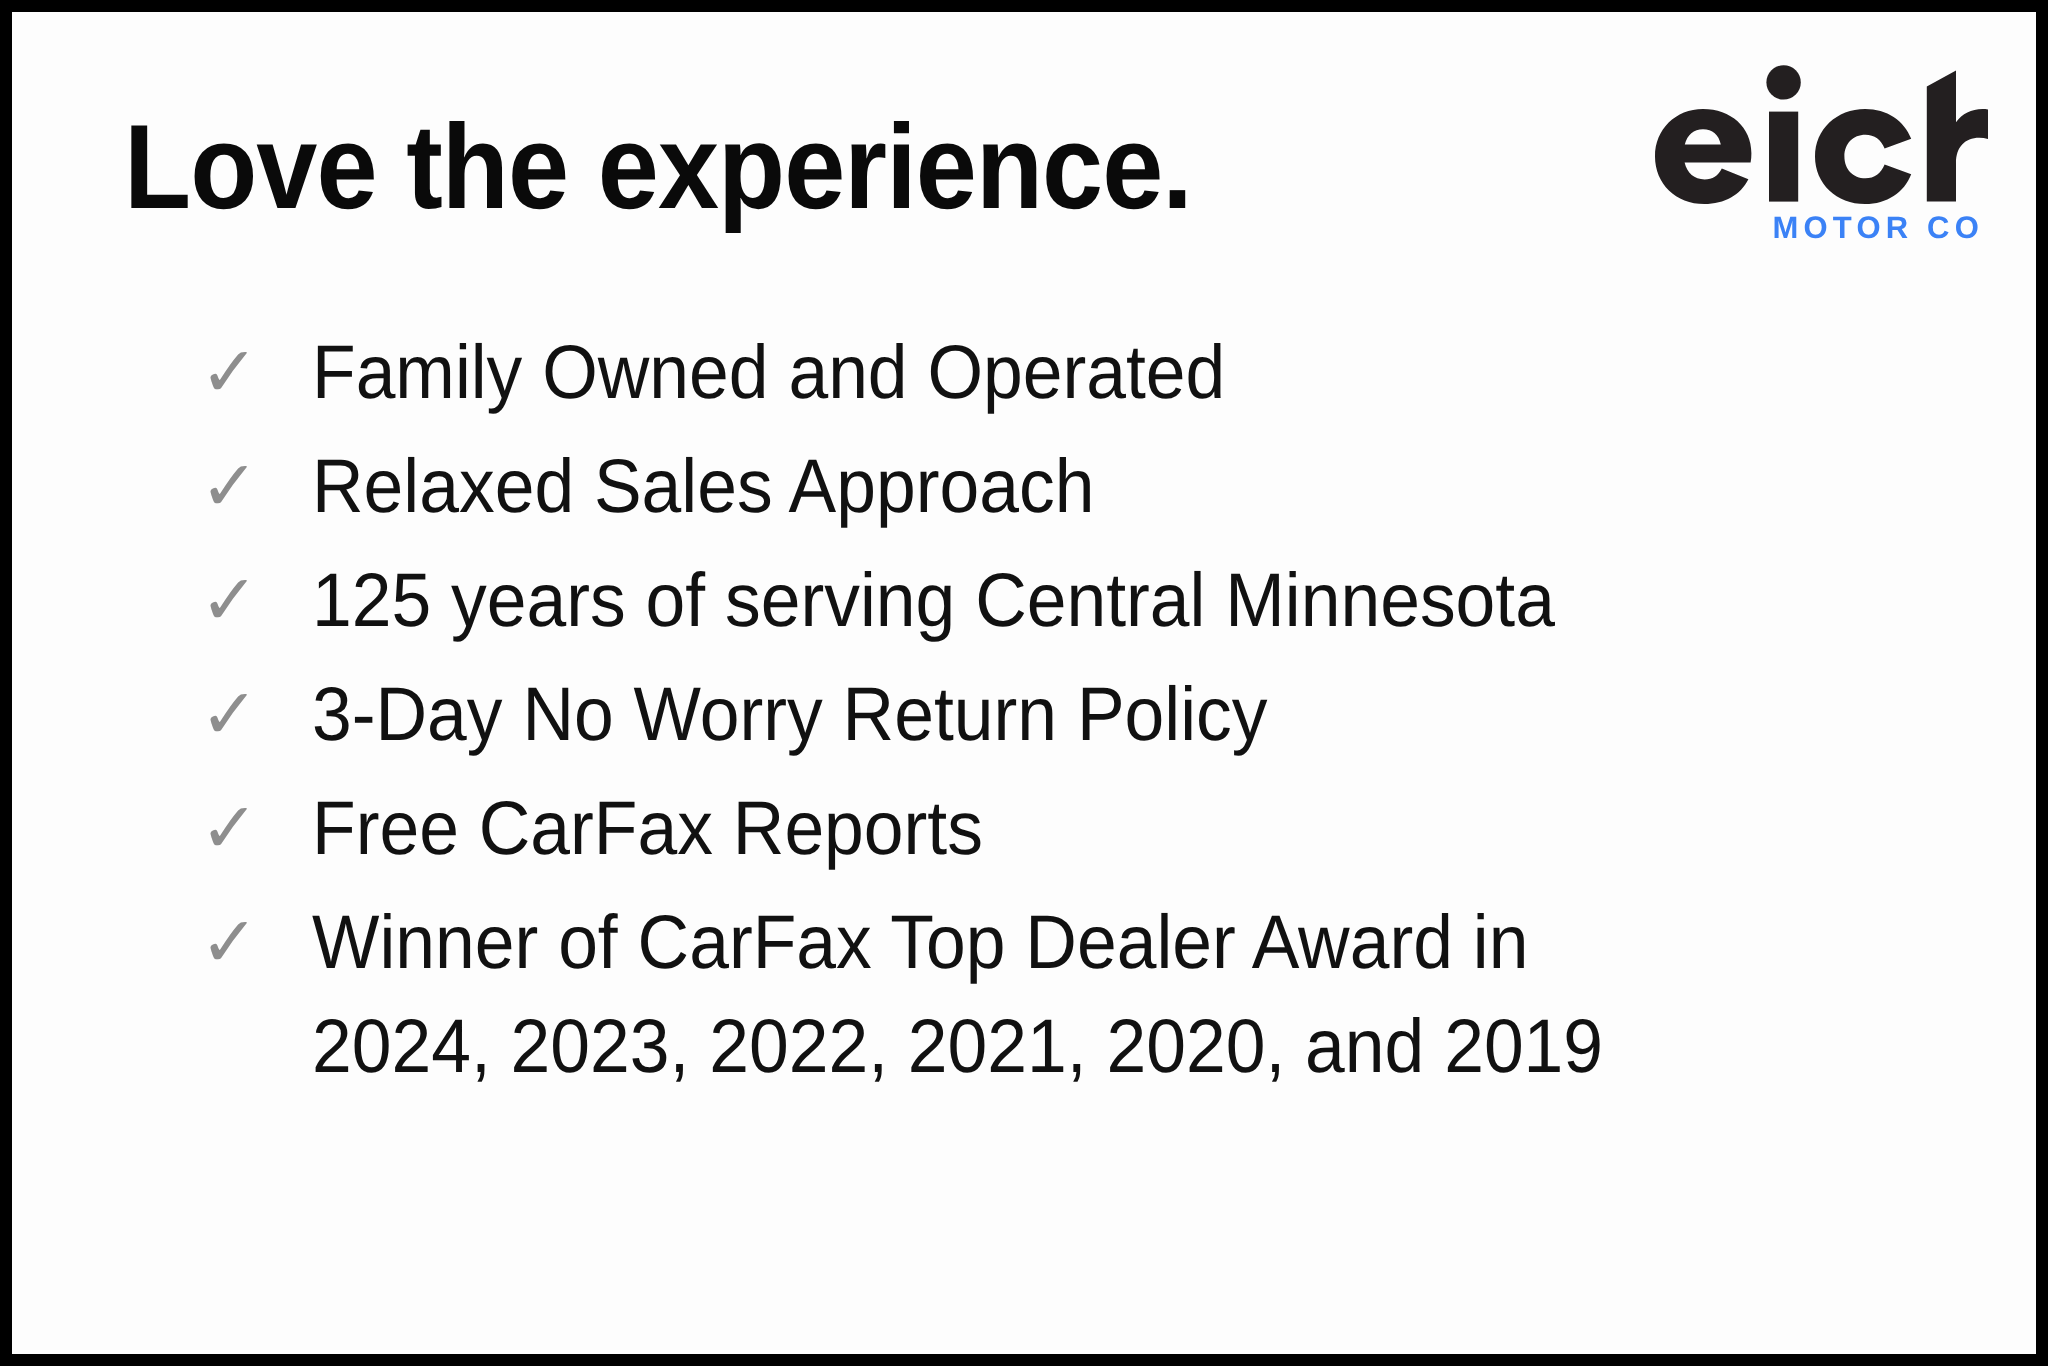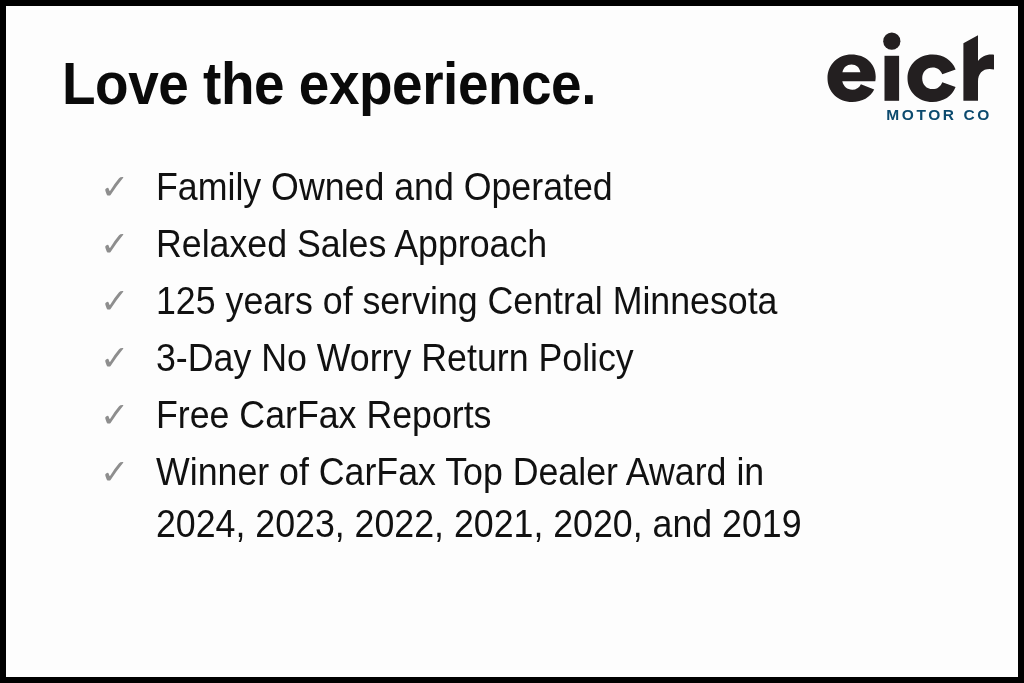--- a/index.html
+++ b/index.html
@@ -38,21 +38,21 @@
     line-height: 0;
   }
   .logo-sub {
     display: block;
     margin-top: 4px;
     margin-right: 2px;
     font-family: "Liberation Sans", sans-serif;
     font-weight: bold;
     font-size: 15.5px;
     letter-spacing: 2.6px;
-    color: #0c4a6e;
+    color: #3b82f6;
     text-align: right;
   }
 
   
   .headline {
     position: absolute;
     left: 56px;
     top: 46px;
     margin: 0;
     font-family: "Liberation Sans", sans-serif;

